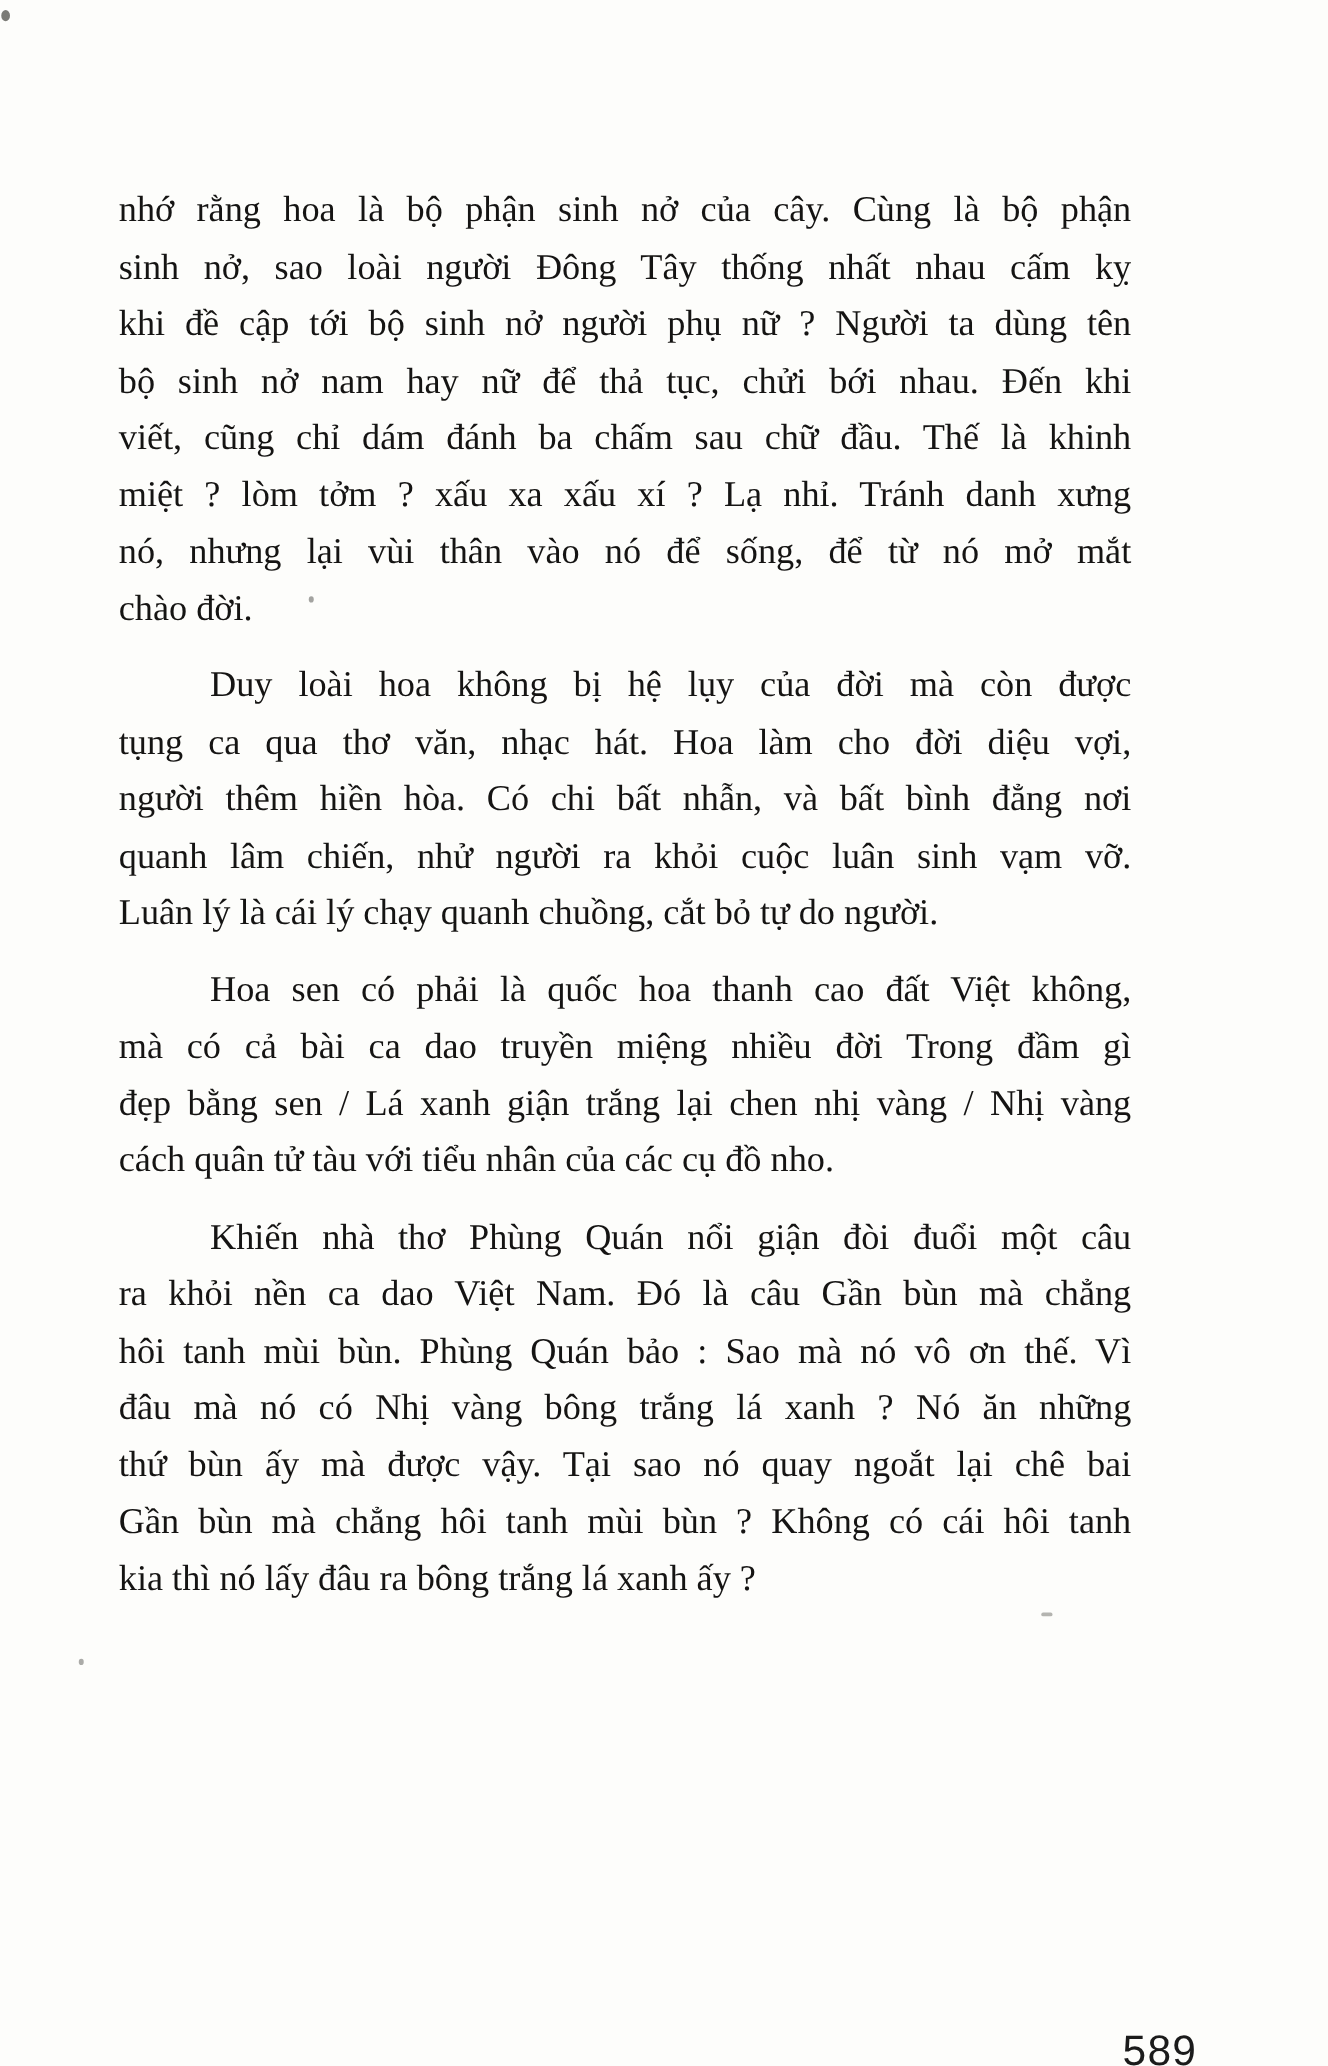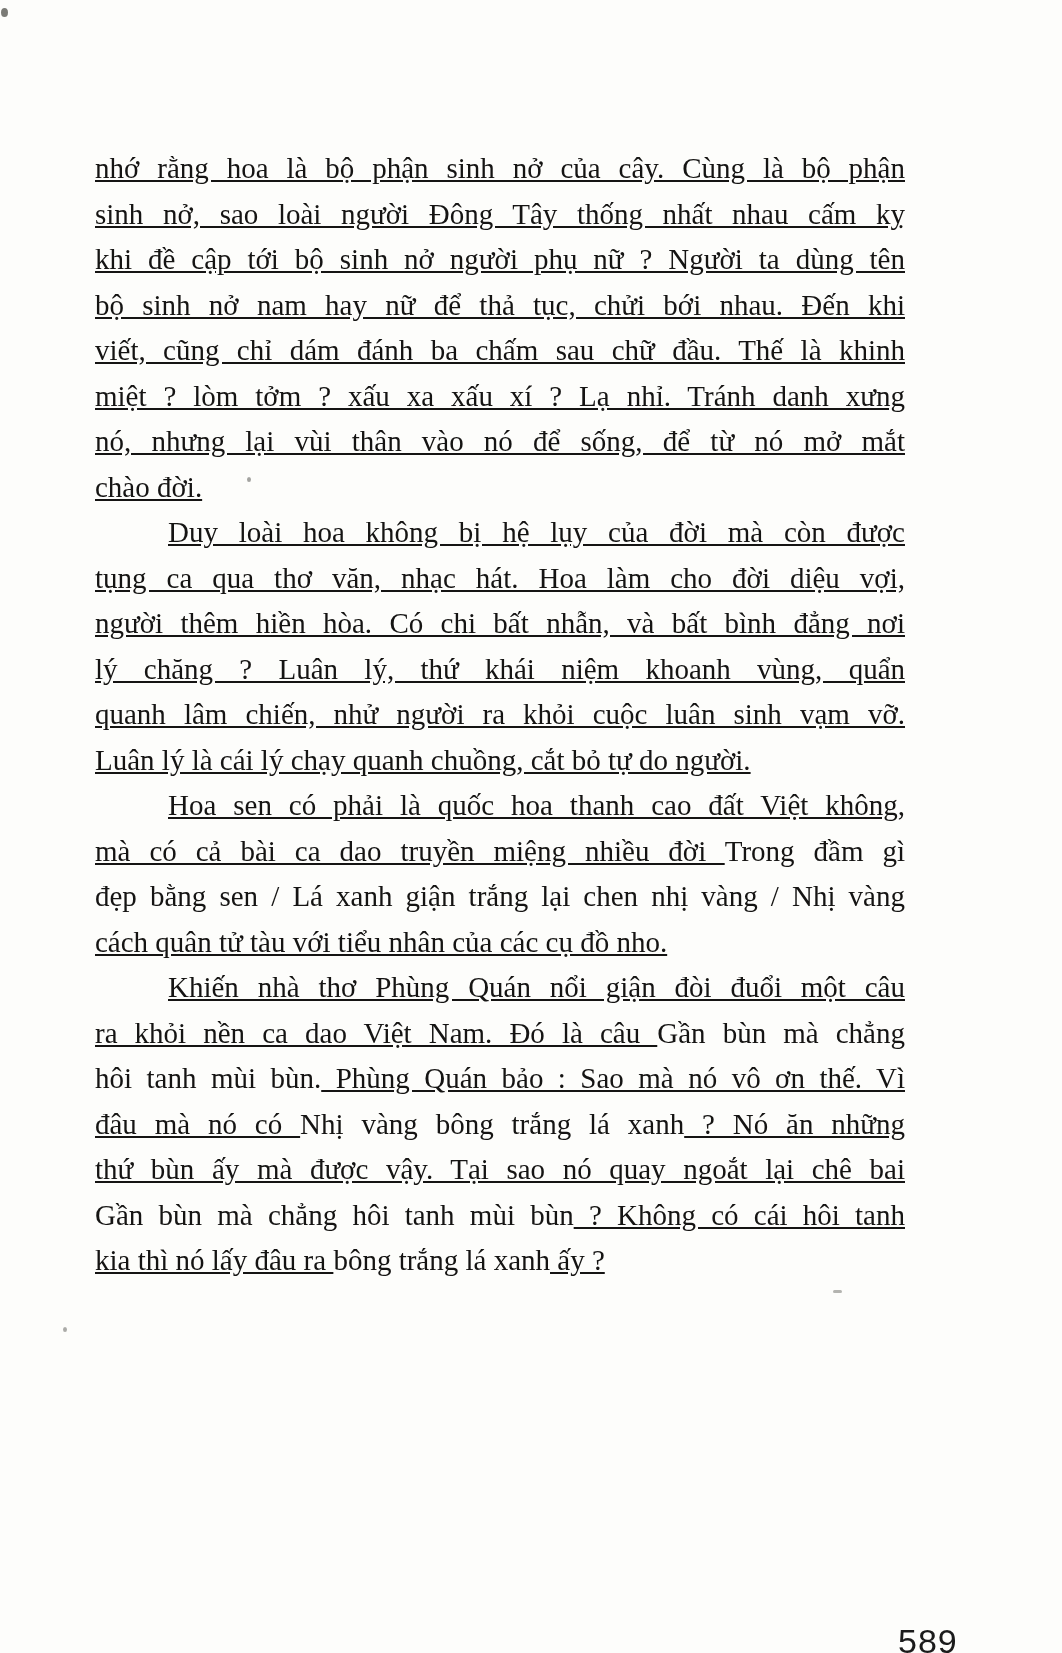--- a/index.html
+++ b/index.html
@@ -19,41 +19,41 @@
     position: absolute;
     inset: 0;
   }
   .text-block {
     position: absolute;
     left: 95px;
     top: 146px;
     width: 810px;
   }
   .para + .para {
+    margin-top: 16px;
   }
   .line {
     font-size: 29px;
     line-height: 45.5px;
     text-align: justify;
     text-align-last: justify;
     -moz-text-align-last: justify;
     white-space: normal;
   }
   .line.end {
     text-align-last: left;
     -moz-text-align-last: left;
   }
   .line.indent {
     padding-left: 73px;
   }
   .it {
   }
   .rm {
     font-style: normal;
-    text-decoration: underline;
   }
   .page-number {
     position: absolute;
     left: 898px;
     top: 1622px;
     font-family: "Liberation Sans", "DejaVu Sans", sans-serif;
     font-size: 34px;
     letter-spacing: 1px;
     color: #1b1b1b;
   }
@@ -84,21 +84,20 @@
         <div class="line"><span class="rm">bộ sinh nở nam hay nữ để thả tục, chửi bới nhau. Đến khi</span></div>
         <div class="line"><span class="rm">viết, cũng chỉ dám đánh ba chấm sau chữ đầu. Thế là khinh</span></div>
         <div class="line"><span class="rm">miệt ? lòm tởm ? xấu xa xấu xí ? Lạ nhỉ. Tránh danh xưng</span></div>
         <div class="line"><span class="rm">nó, nhưng lại vùi thân vào nó để sống, để từ nó mở mắt</span></div>
         <div class="line end"><span class="rm">chào đời.</span></div>
       </div>
       <div class="para">
         <div class="line indent"><span class="rm">Duy loài hoa không bị hệ lụy của đời mà còn được</span></div>
         <div class="line"><span class="rm">tụng ca qua thơ văn, nhạc hát. Hoa làm cho đời diệu vợi,</span></div>
         <div class="line"><span class="rm">người thêm hiền hòa. Có chi bất nhẫn, và bất bình đẳng nơi</span></div>
-        <div class="line"><span class="rm">lý chăng ? Luân lý, thứ khái niệm khoanh vùng, quẩn</span></div>
         <div class="line"><span class="rm">quanh lâm chiến, nhử người ra khỏi cuộc luân sinh vạm vỡ.</span></div>
         <div class="line end"><span class="rm">Luân lý là cái lý chạy quanh chuồng, cắt bỏ tự do người.</span></div>
       </div>
       <div class="para">
         <div class="line indent"><span class="rm">Hoa sen có phải là quốc hoa thanh cao đất Việt không,</span></div>
         <div class="line"><span class="rm">mà có cả bài ca dao truyền miệng nhiều đời </span><span class="it">Trong đầm gì</span></div>
         <div class="line"><span class="it">đẹp bằng sen / Lá xanh giận trắng lại chen nhị vàng / Nhị vàng</span></div>
         <div class="line end"><span class="rm">cách quân tử tàu với tiểu nhân của các cụ đồ nho.</span></div>
       </div>
       <div class="para">

